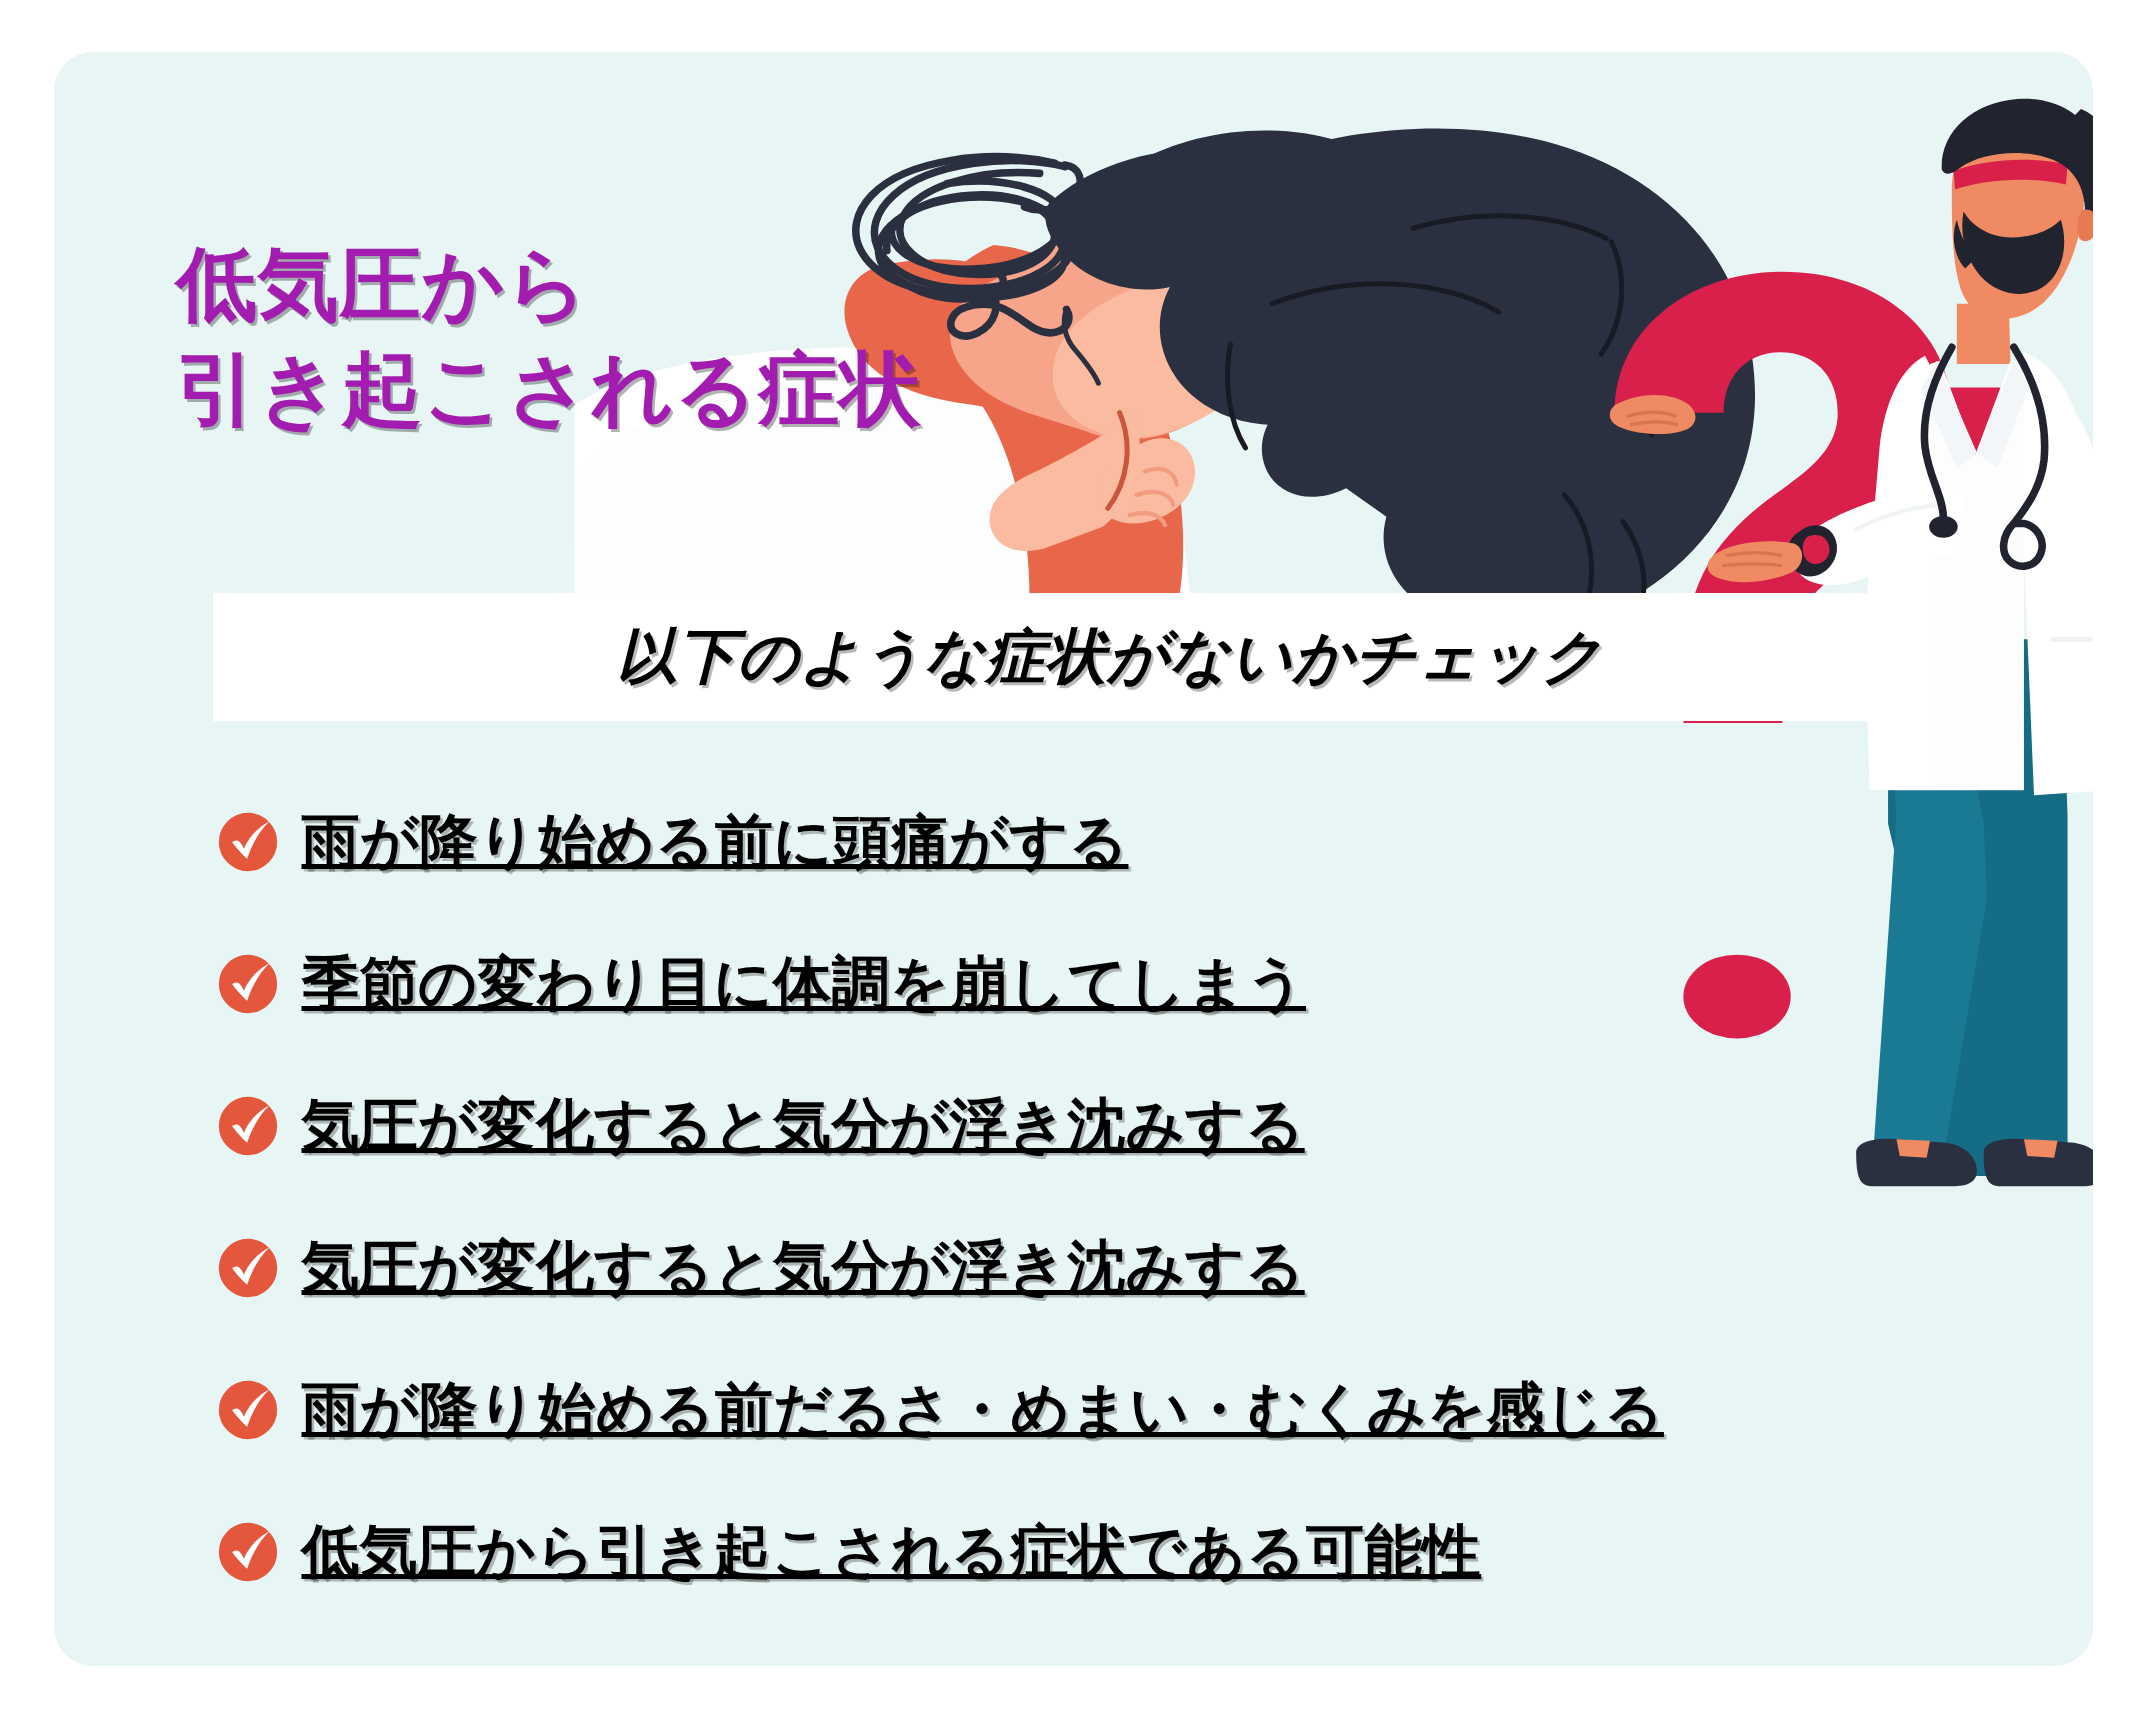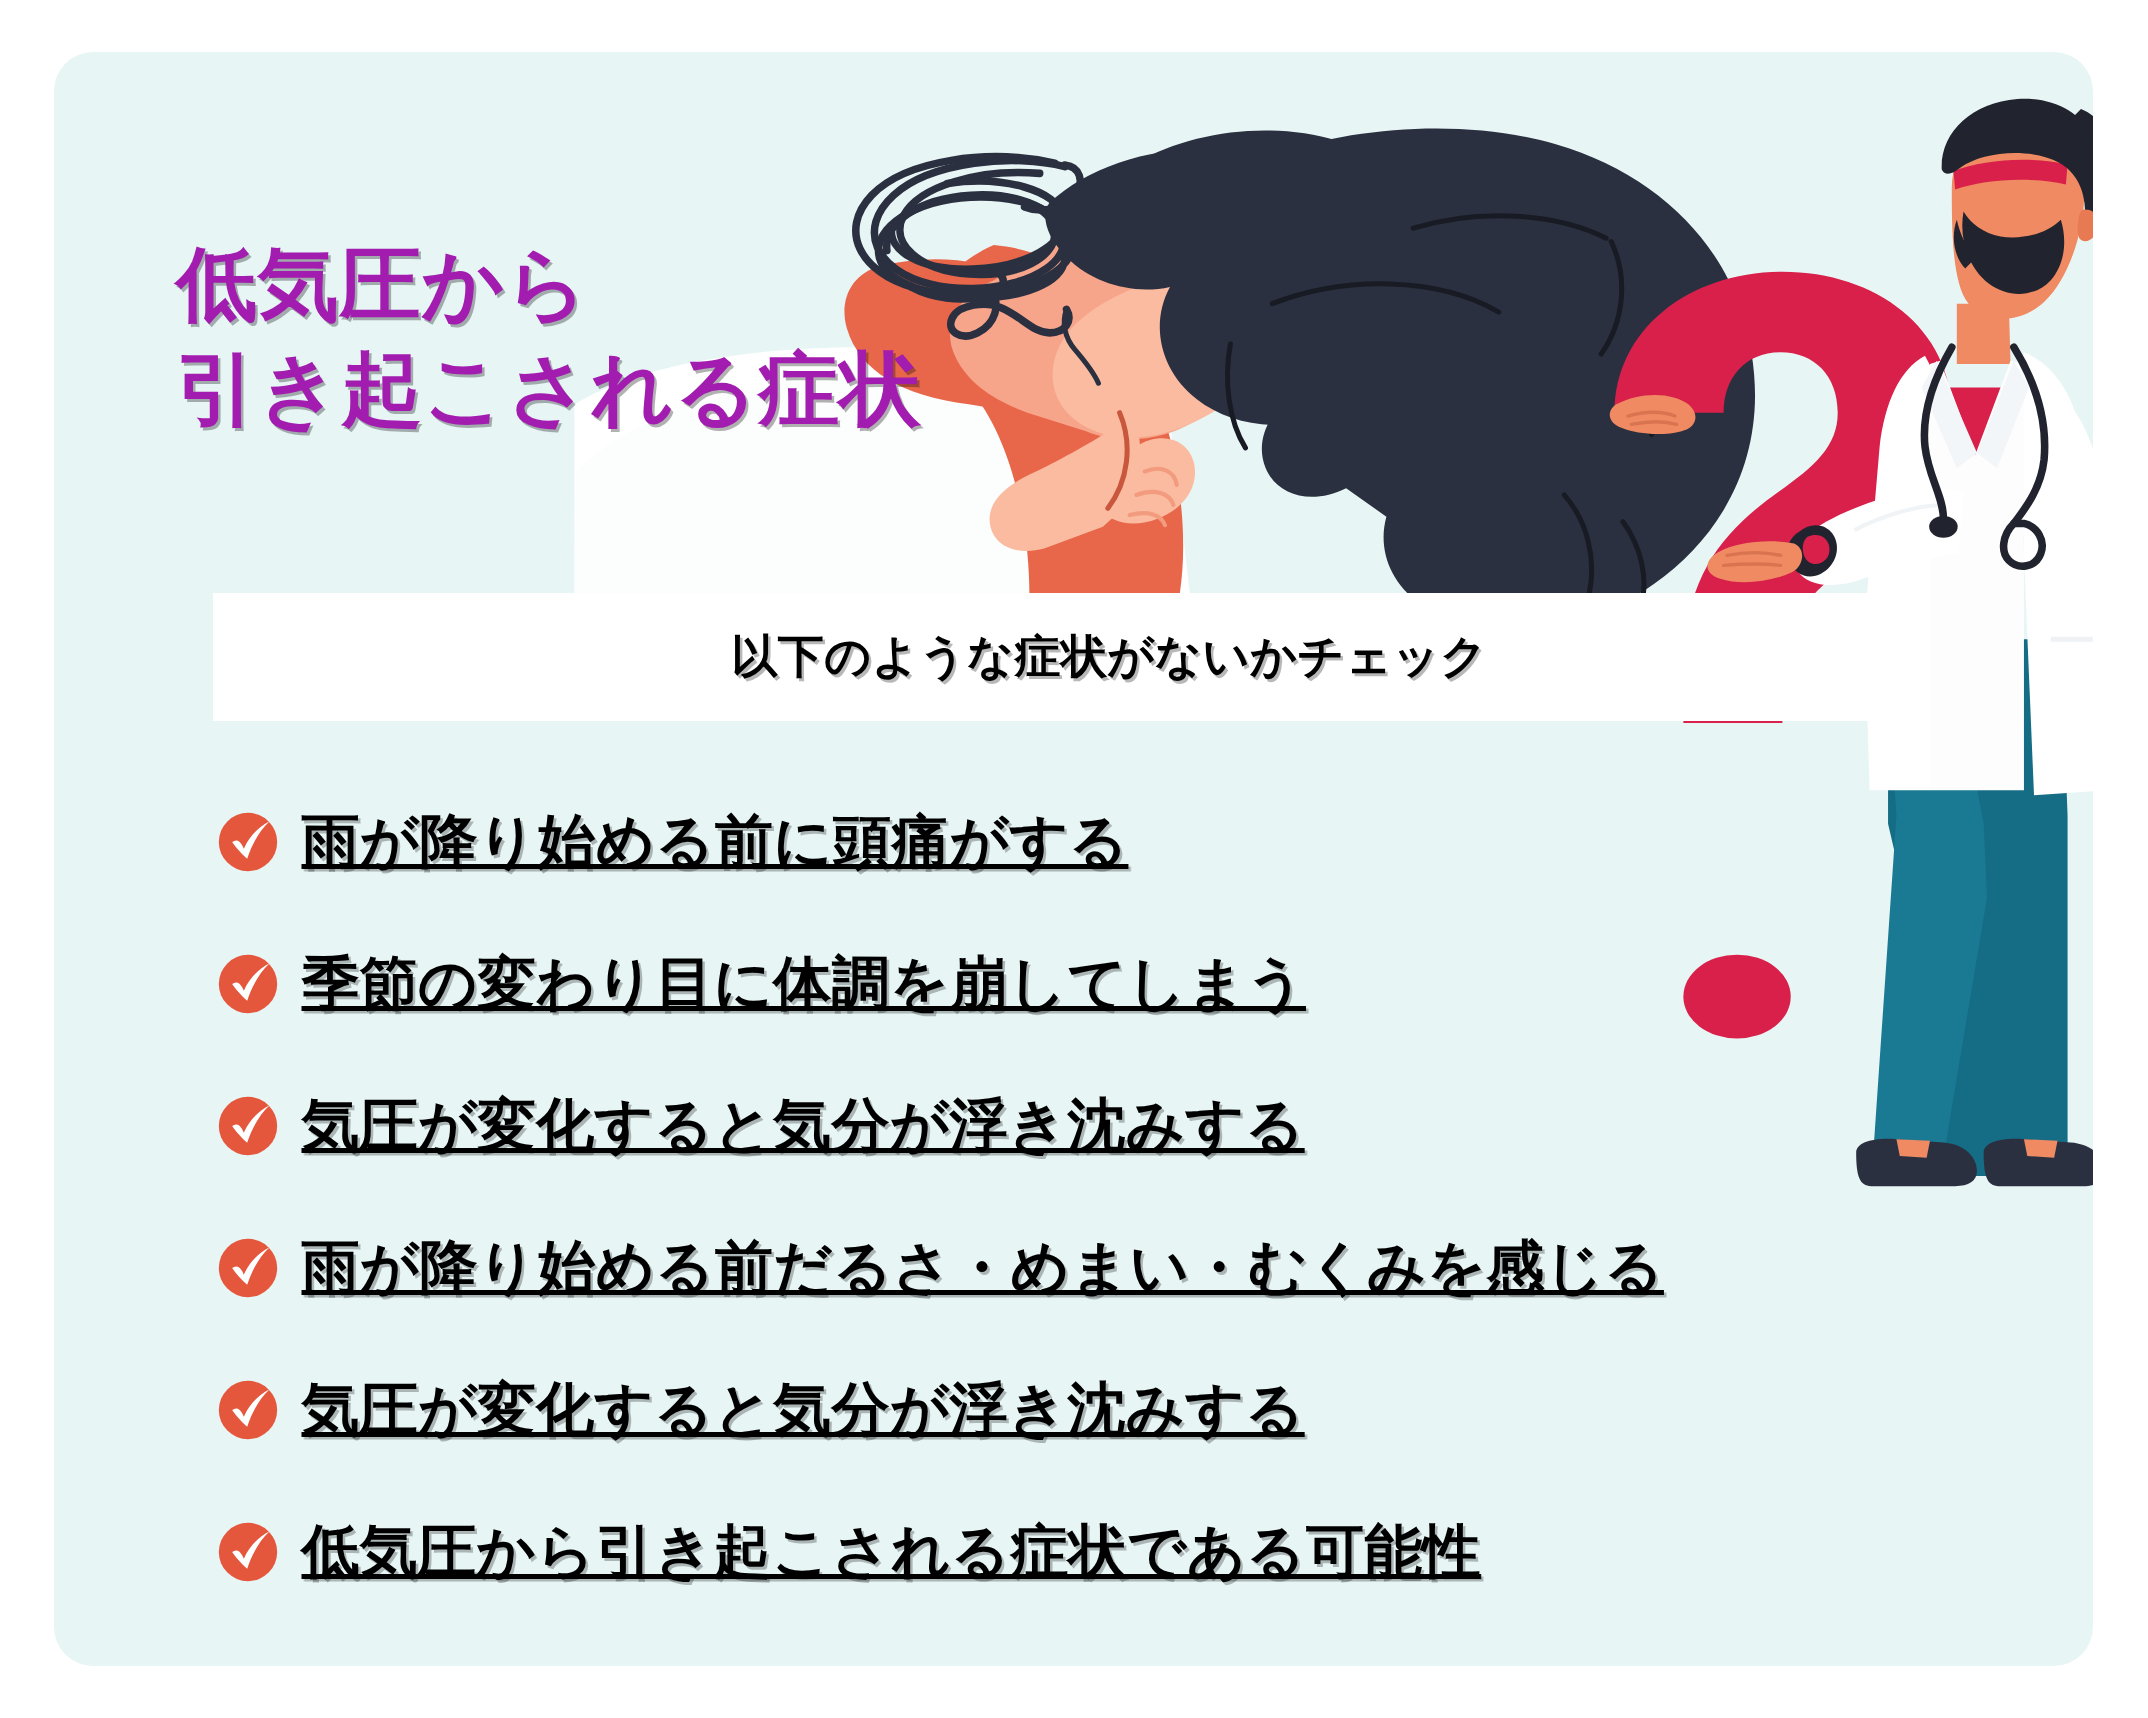--- a/index.html
+++ b/index.html
@@ -77,25 +77,26 @@
     width: 1693px;
     height: 128px;
     background: #ffffff;
     z-index: 35;
     display: flex;
     align-items: center;
     justify-content: center;
   }
   .banner-text {
     color: #000000;
-    font-size: 46px;
+    font-size: 60px;
     font-weight: 700;
     letter-spacing: 0.01em;
     text-shadow: 2.5px 2.5px 0 rgba(0,0,0,0.28);
     transform: translateX(50px);
+    font-style: italic;
   }
 
   
   .checklist {
     position: absolute;
     left: 164px;
     top: 738px;
     width: 1804px;
     z-index: 36;
   }
@@ -354,31 +355,31 @@
         <span class="check-label">気圧が変化すると気分が浮き沈みする</span>
       </div>
 
       <div class="check-item">
         <span class="check-icon">
           <svg viewBox="0 0 72 72" xmlns="http://www.w3.org/2000/svg">
             <circle cx="36" cy="36" r="35" fill="#e4573d"></circle>
             <path d="M17 36 C22 32 27 34 31 44 C38 28 50 17 62 11 C50 22 41 38 35 56 C28 50 21 42 17 36 Z" fill="#ffffff"></path>
           </svg>
         </span>
+        <span class="check-label">気圧が変化すると気分が浮き沈みする</span>
+      </div>
+
+      <div class="check-item">
+        <span class="check-icon">
+          <svg viewBox="0 0 72 72" xmlns="http://www.w3.org/2000/svg">
+            <circle cx="36" cy="36" r="35" fill="#e4573d"></circle>
+            <path d="M17 36 C22 32 27 34 31 44 C38 28 50 17 62 11 C50 22 41 38 35 56 C28 50 21 42 17 36 Z" fill="#ffffff"></path>
+          </svg>
+        </span>
         <span class="check-label">雨が降り始める前だるさ・めまい・むくみを感じる</span>
-      </div>
-
-      <div class="check-item">
-        <span class="check-icon">
-          <svg viewBox="0 0 72 72" xmlns="http://www.w3.org/2000/svg">
-            <circle cx="36" cy="36" r="35" fill="#e4573d"></circle>
-            <path d="M17 36 C22 32 27 34 31 44 C38 28 50 17 62 11 C50 22 41 38 35 56 C28 50 21 42 17 36 Z" fill="#ffffff"></path>
-          </svg>
-        </span>
-        <span class="check-label">気圧が変化すると気分が浮き沈みする</span>
       </div>
 
       <div class="check-item">
         <span class="check-icon">
           <svg viewBox="0 0 72 72" xmlns="http://www.w3.org/2000/svg">
             <circle cx="36" cy="36" r="35" fill="#e4573d"></circle>
             <path d="M17 36 C22 32 27 34 31 44 C38 28 50 17 62 11 C50 22 41 38 35 56 C28 50 21 42 17 36 Z" fill="#ffffff"></path>
           </svg>
         </span>
         <span class="check-label">低気圧から引き起こされる症状である可能性</span>

